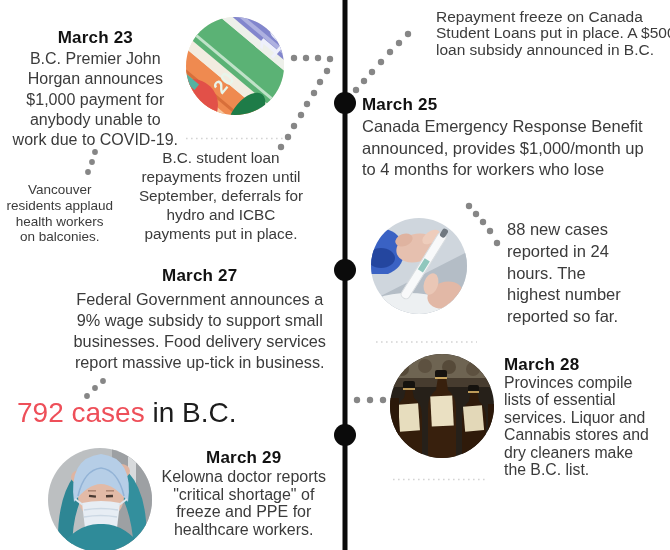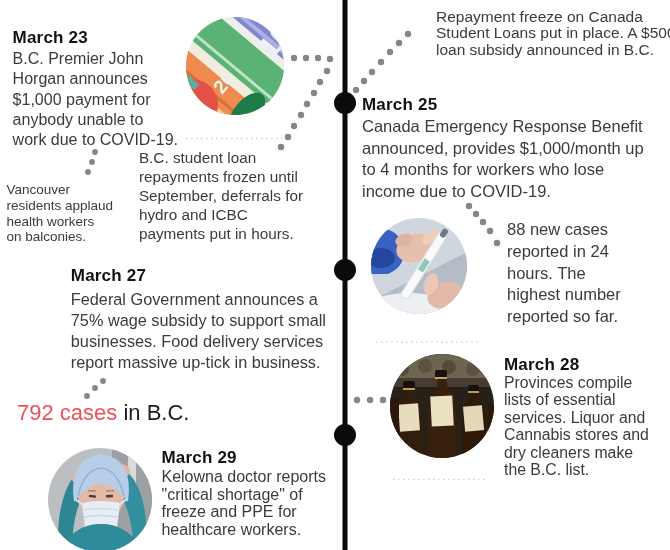--- a/index.html
+++ b/index.html
@@ -2,34 +2,34 @@
 <html><head>
 <meta charset="utf-8">
 <style>
   html,body{margin:0;padding:0;background:#fff;}
   .canvas{position:relative;width:670px;height:550px;overflow:hidden;background:#ffffff;
           font-family:"Liberation Sans",sans-serif;}
   .art{position:absolute;left:0;top:0;z-index:0;}
   .blk{position:absolute;z-index:2;color:#3b3b3b;}
   .blk div{white-space:nowrap;}
   .h{font-weight:700;color:#121212;font-size:17px;letter-spacing:.2px;}
-  .r{text-align:left;}
+  .r{text-align:center;}
   #b-march23{top:27px;right:492px;font-size:16px;line-height:20.3px;}
   #b-march23 .h{line-height:22px;}
   #b-repay{top:9px;left:422px;font-size:15.5px;line-height:16.4px;margin-left:14px;}
   #b-march25{top:94px;left:362px;font-size:16.5px;line-height:21.5px;}
   #b-march25 .h{line-height:22px;}
   #b-vanc{top:182px;right:557px;font-size:13.5px;line-height:15.8px;}
   #b-stud{top:148px;right:367px;font-size:15.3px;line-height:19px;}
   #b-cases88{top:219px;left:507px;font-size:16.5px;line-height:21.8px;}
   #b-march27{top:263px;right:344px;font-size:16.3px;line-height:21px;}
   #b-march27 .h{line-height:26px;}
   #b-march28{top:356px;left:504px;font-size:15.8px;line-height:17.4px;}
   #b-march28 .h{line-height:18px;}
-  #b-cases792{top:401px;left:17px;font-size:22px;line-height:24px;color:#1c1c1c;}
+  #b-cases792{top:401px;left:17px;font-size:28px;line-height:24px;color:#1c1c1c;}
   #b-cases792 .red{color:#ee4f59;}
   #b-march29{top:448px;right:344px;font-size:16px;line-height:17.5px;}
   #b-march29 .h{line-height:20px;}
 </style>
 </head>
 <body>
 
 <div class="canvas">
 
 <svg class="art" width="670" height="550" viewBox="0 0 670 550">
@@ -208,50 +208,49 @@
     <div>Repayment freeze on Canada</div>
     <div>Student Loans put in place. A $500</div>
     <div>loan subsidy announced in B.C.</div>
   </div>
 
   <div class="blk" id="b-march25">
     <div class="h">March 25</div>
     <div>Canada Emergency Response Benefit</div>
     <div>announced, provides $1,000/month up</div>
     <div>to 4 months for workers who lose</div>
-    <div>income due to COVID-19.</div>
   </div>
 
   <div class="blk r" id="b-vanc">
     <div>Vancouver</div>
     <div>residents applaud</div>
     <div>health workers</div>
     <div>on balconies.</div>
   </div>
 
   <div class="blk r" id="b-stud">
     <div>B.C. student loan</div>
     <div>repayments frozen until</div>
     <div>September, deferrals for</div>
     <div>hydro and ICBC</div>
-    <div>payments put in hours.</div>
+    <div>payments put in place.</div>
   </div>
 
   <div class="blk" id="b-cases88">
     <div>88 new cases</div>
     <div>reported in 24</div>
     <div>hours. The</div>
     <div>highest number</div>
     <div>reported so far.</div>
   </div>
 
   <div class="blk r" id="b-march27">
     <div class="h">March 27</div>
     <div>Federal Government announces a</div>
-    <div>75% wage subsidy to support small</div>
+    <div>9% wage subsidy to support small</div>
     <div>businesses. Food delivery services</div>
     <div>report massive up-tick in business.</div>
   </div>
 
   <div class="blk" id="b-march28">
     <div class="h">March 28</div>
     <div>Provinces compile</div>
     <div>lists of essential</div>
     <div>services. Liquor and</div>
     <div>Cannabis stores and</div>

